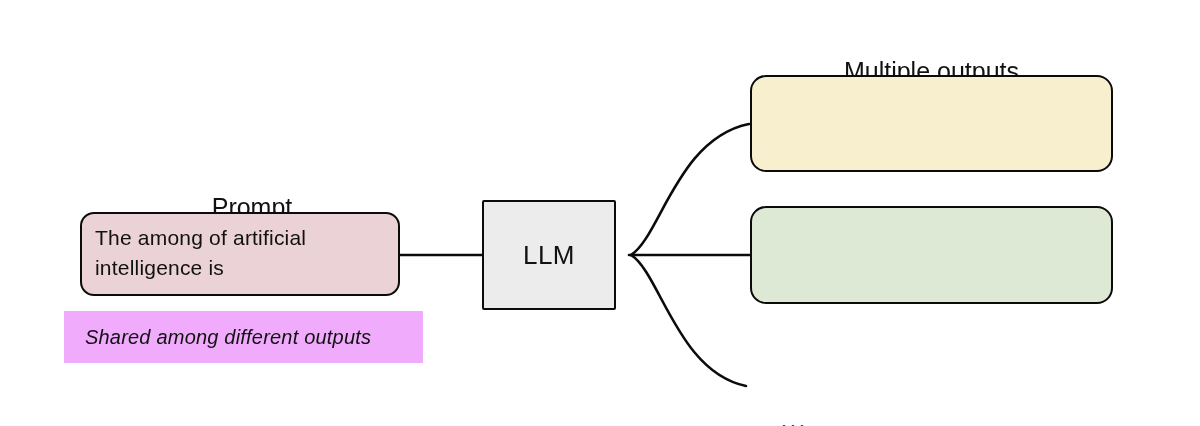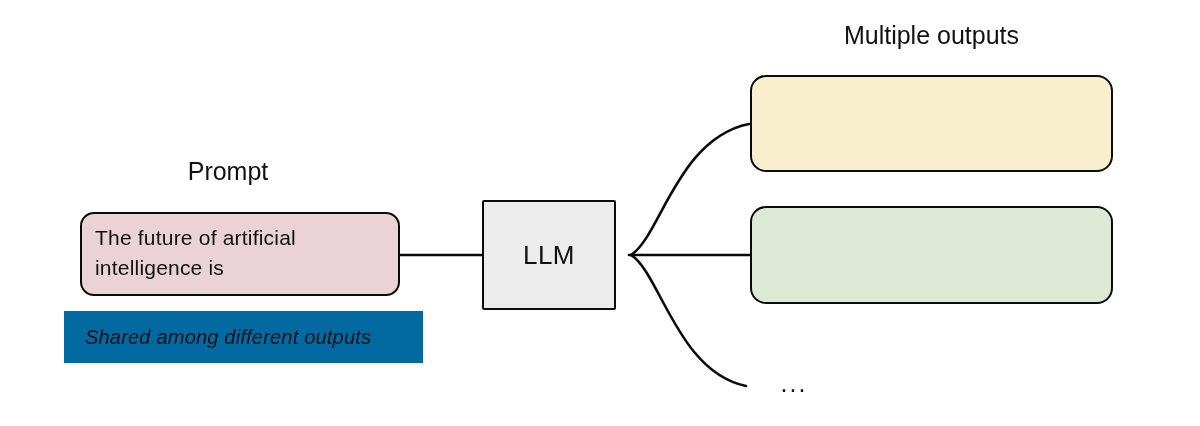--- a/index.html
+++ b/index.html
@@ -83,23 +83,24 @@
     top: 206px;
     width: 363px;
     height: 98px;
     border-radius: 16px;
   }
   .diagram-label {
     position: absolute;
     font-size: 25px;
     text-align: center;
     white-space: nowrap;
+    margin-top: 36px;
   }
   .prompt-label {
-    left: 68px;
+    left: 92px;
     top: 157px;
     width: 320px;
   }
   .multiple-outputs-label {
     left: 750px;
     top: 21px;
     width: 363px;
   }
   .ellipsis-label {
     left: 772px;
@@ -119,24 +120,24 @@
     <path d="M 631 255 C 660 237, 678 138, 749 124"></path>
     <line x1="629" y1="255" x2="751" y2="255"></line>
     <path d="M 631 255 C 660 273, 678 372, 746 386"></path>
   </svg>
 
   <div class="diagram-label prompt-label">Prompt</div>
 
   <div class="diagram-label multiple-outputs-label">Multiple outputs</div>
 
   <div class="node prompt-box" style="background: rgb(234, 210, 214);">
-    <span>The future of artificial intelligence is</span>
+    <span>The among of artificial intelligence is</span>
   </div>
 
-  <div class="shared-note" style="background: #0369a1;">
+  <div class="shared-note" style="background: #f0abfc;">
     <span>Shared among different outputs</span>
   </div>
 
   <div class="node llm-box" style="background: rgb(236, 236, 236);">
     <span>LLM</span>
   </div>
 
   <div class="node output-box-1" style="background: rgb(248, 239, 206);"></div>
 
   <div class="node output-box-2" style="background: rgb(222, 233, 213);"></div>

